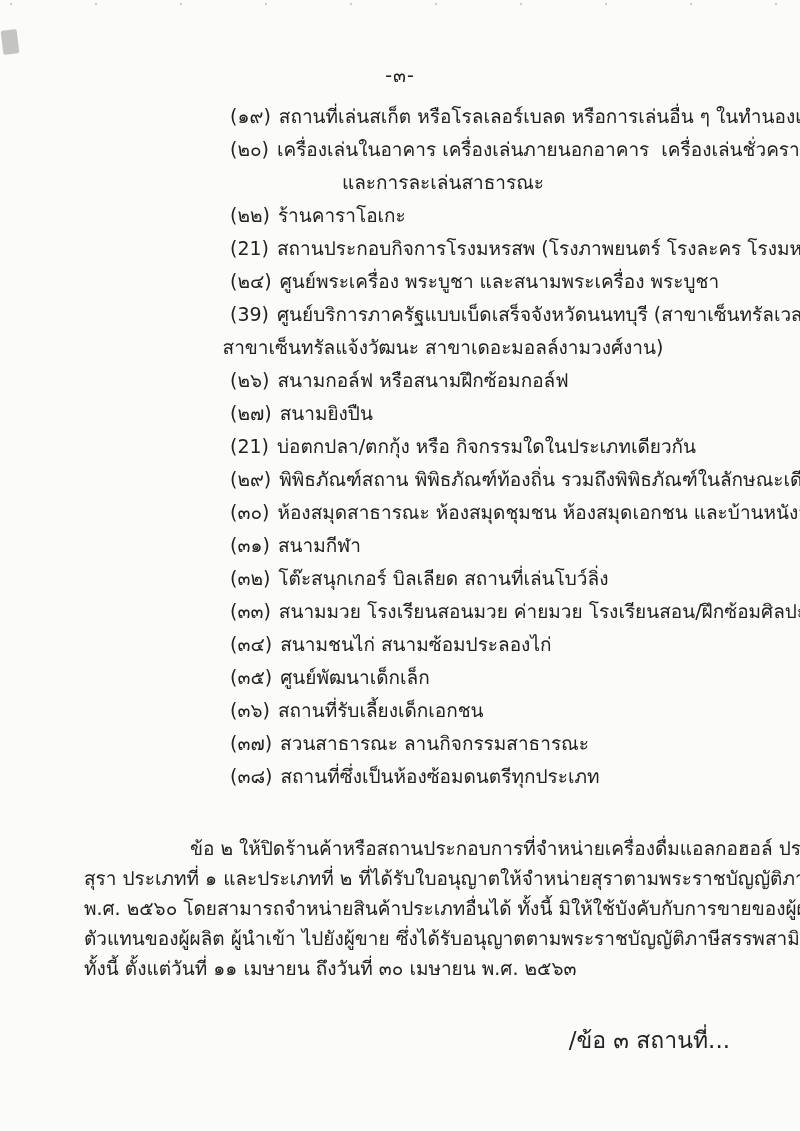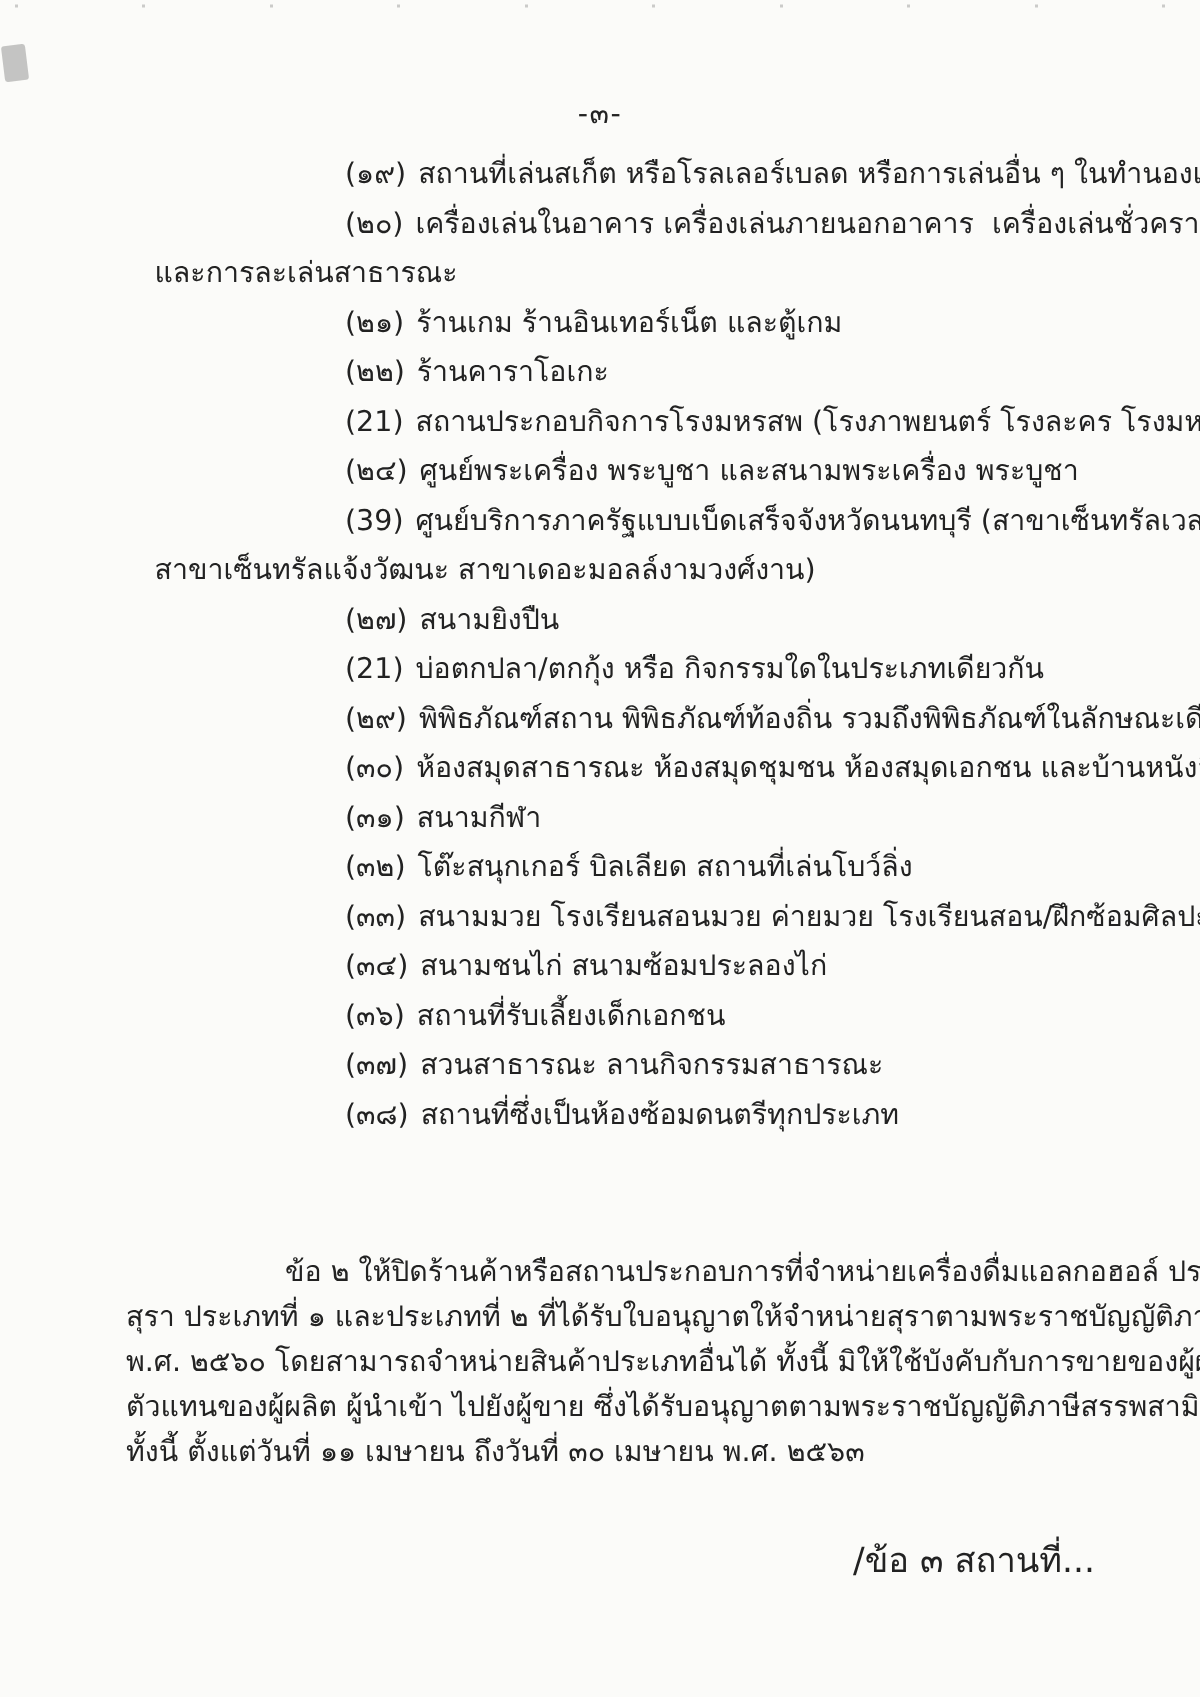--- a/index.html
+++ b/index.html
@@ -20,21 +20,21 @@
     background:rgba(70,70,70,0.30); transform:rotate(-7deg); border-radius:2px;
   }
   .page-number {
     position:absolute; top:60px; left:0; width:800px;
     text-align:center; font-size:19px; letter-spacing:1px;
   }
   .list {
     position:absolute; left:103px; top:100px; width:680px; font-size:19px;
   }
   .item .l1 { line-height:33px; padding-left:127px; white-space:pre; }
-  .item .l2 { line-height:33px; white-space:pre; }
+  .item .l2 { line-height:33px; white-space:pre;text-align:center; }
   .item .l2:empty { display:none; }
   .num { margin-right:8px;margin-top:24px; }
   .paragraph {
     position:absolute; left:84px; top:833px; width:690px; font-size:19px;
   }
   .paragraph .pline { line-height:30px; white-space:pre; }
   .paragraph .pline.first { padding-left:106px; }
   .footer {
     position:absolute; top:1022px; right:70px; font-size:23px;
   }
@@ -50,38 +50,38 @@
 <div class="list">
   <div class="item">
     <div class="l1"><span class="num">(๑๙)</span><span>สถานที่เล่นสเก็ต หรือโรลเลอร์เบลด หรือการเล่นอื่น ๆ ในทำนองเดียวกัน</span></div>
 
   </div>
   <div class="item">
     <div class="l1"><span class="num">(๒๐)</span><span>เครื่องเล่นในอาคาร เครื่องเล่นภายนอกอาคาร  เครื่องเล่นชั่วคราว  สวนสนุก</span></div>
     <div class="l2">และการละเล่นสาธารณะ</div>
   </div>
   <div class="item">
-    <div class="l1"><span class="num">(๒๑)</span><span>ร้านเกม ร้านอินเทอร์เน็ต และตู้เกม</span></div>
-
-  </div>
-  <div class="item">
     <div class="l1"><span class="num">(๒๒)</span><span>ร้านคาราโอเกะ</span></div>
 
   </div>
   <div class="item">
     <div class="l1"><span class="num">(21)</span><span>สถานประกอบกิจการโรงมหรสพ (โรงภาพยนตร์ โรงละคร โรงมหรสพ)</span></div>
 
   </div>
   <div class="item">
     <div class="l1"><span class="num">(๒๔)</span><span>ศูนย์พระเครื่อง พระบูชา และสนามพระเครื่อง พระบูชา</span></div>
 
   </div>
   <div class="item">
     <div class="l1"><span class="num">(39)</span><span>ศูนย์บริการภาครัฐแบบเบ็ดเสร็จจังหวัดนนทบุรี (สาขาเซ็นทรัลเวสต์เกต</span></div>
     <div class="l2">สาขาเซ็นทรัลแจ้งวัฒนะ สาขาเดอะมอลล์งามวงศ์งาน)</div>
+  </div>
+  <div class="item">
+    <div class="l1"><span class="num">(๒๖)</span><span>สนามกอล์ฟ หรือสนามฝึกซ้อมกอล์ฟ</span></div>
+
   </div>
   <div class="item">
     <div class="l1"><span class="num">(๒๗)</span><span>สนามยิงปืน</span></div>
 
   </div>
   <div class="item">
     <div class="l1"><span class="num">(21)</span><span>บ่อตกปลา/ตกกุ้ง หรือ กิจกรรมใดในประเภทเดียวกัน</span></div>
 
   </div>
   <div class="item">
@@ -102,20 +102,24 @@
   </div>
   <div class="item">
     <div class="l1"><span class="num">(๓๓)</span><span>สนามมวย โรงเรียนสอนมวย ค่ายมวย โรงเรียนสอน/ฝึกซ้อมศิลปะป้องกันตัว</span></div>
 
   </div>
   <div class="item">
     <div class="l1"><span class="num">(๓๔)</span><span>สนามชนไก่ สนามซ้อมประลองไก่</span></div>
 
   </div>
   <div class="item">
+    <div class="l1"><span class="num">(๓๕)</span><span>ศูนย์พัฒนาเด็กเล็ก</span></div>
+
+  </div>
+  <div class="item">
     <div class="l1"><span class="num">(๓๖)</span><span>สถานที่รับเลี้ยงเด็กเอกชน</span></div>
 
   </div>
   <div class="item">
     <div class="l1"><span class="num">(๓๗)</span><span>สวนสาธารณะ ลานกิจกรรมสาธารณะ</span></div>
 
   </div>
   <div class="item">
     <div class="l1"><span class="num">(๓๘)</span><span>สถานที่ซึ่งเป็นห้องซ้อมดนตรีทุกประเภท</span></div>
 

